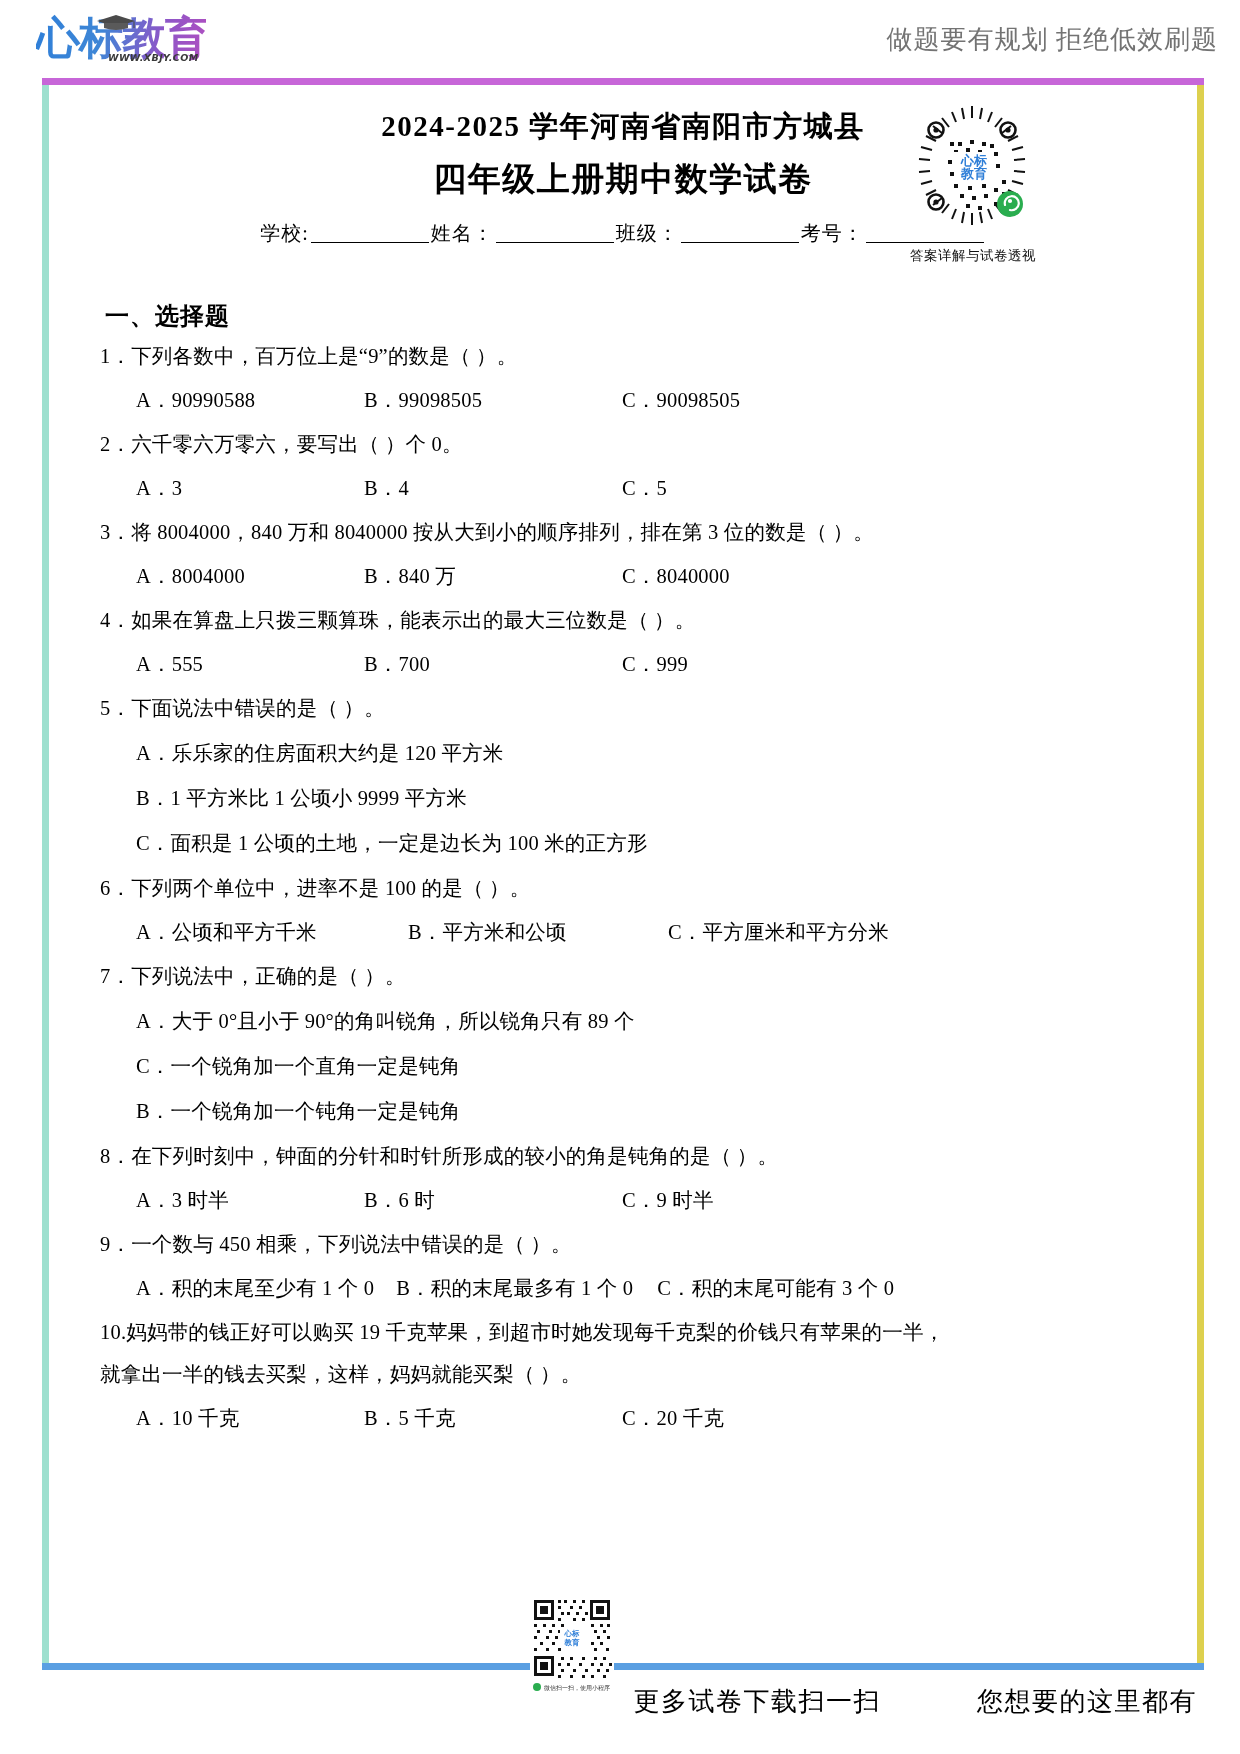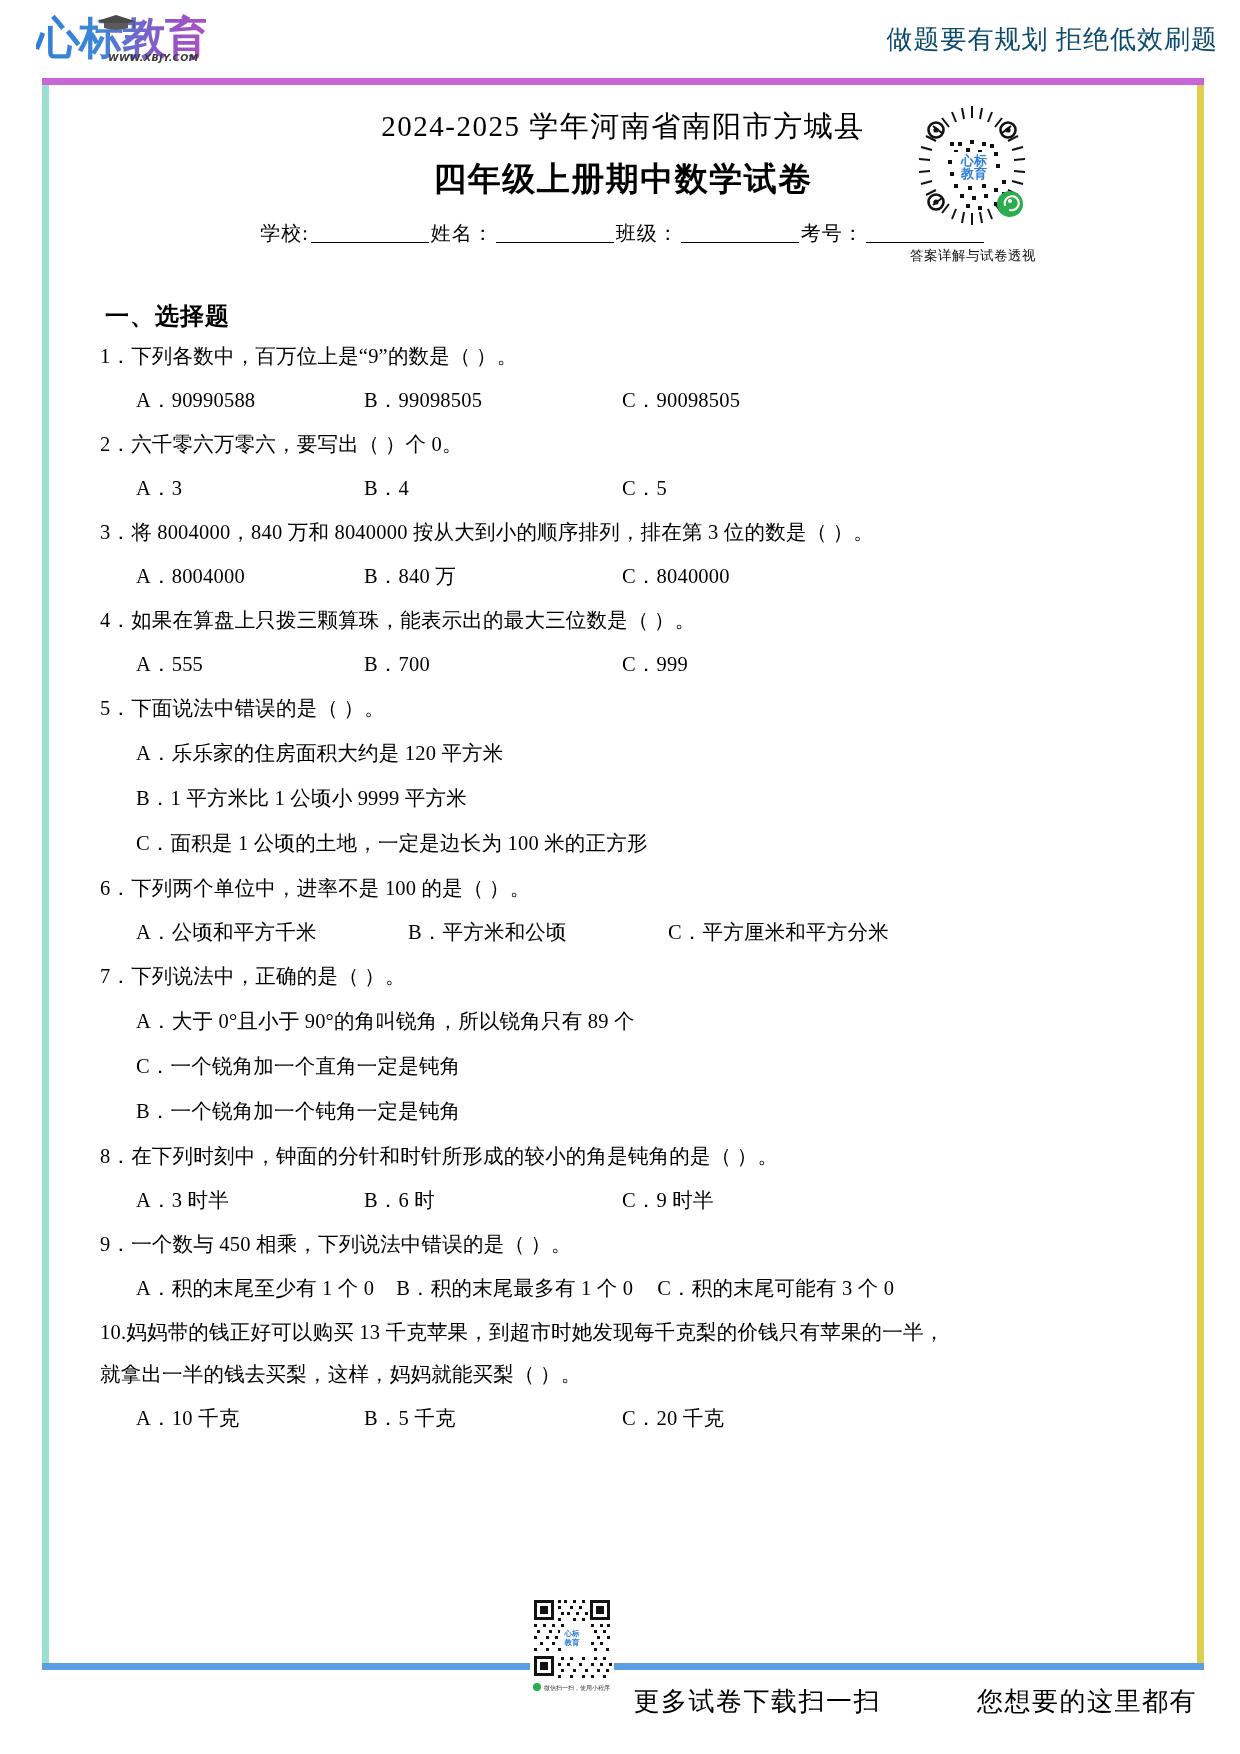--- a/index.html
+++ b/index.html
@@ -55,21 +55,21 @@
     position: absolute;
     left: 60px; top: 2px;
     width: 40px; height: 17px;
   }
   .tagline {
     position: absolute;
     right: 22px; top: 22px;
     font-size: 26px;
     letter-spacing: 1px;
     white-space: nowrap;
-    color: #0c4a6e;
+    color: #737373;
     text-align: right;
   }
 
   
   .border-top {
     position: absolute;
     left: 42px; top: 78px;
     width: 1162px; height: 7px;
     background: #c766d8;
   }
@@ -94,21 +94,21 @@
 
   
   .title-block {
     position: absolute;
     left: 49px; top: 100px;
     width: 1148px;
     text-align: center;
   }
   .paper-title-1 {
     font-size: 29px;
-    font-weight: normal;
+    font-weight: bold;
     letter-spacing: 1.5px;
     line-height: 52px;
     white-space: nowrap;
   }
   .paper-title-2 {
     font-size: 33px;
     font-weight: bold;
     letter-spacing: 1.5px;
     line-height: 54px;
     white-space: nowrap;
@@ -421,21 +421,21 @@
   <div class="q">
     <div class="q-stem"><span>9．</span><span>一个数与 450 相乘，下列说法中错误的是（    ）。</span></div>
     <div class="opts-row packed">
       <div class="opt">A．积的末尾至少有 1 个 0</div>
       <div class="opt">B．积的末尾最多有 1 个 0</div>
       <div class="opt">C．积的末尾可能有 3 个 0</div>
     </div>
   </div>
 
   <div class="q">
-    <div class="q-stem"><span>10.</span><span>妈妈带的钱正好可以购买 13 千克苹果，到超市时她发现每千克梨的价钱只有苹果的一半，</span></div>
+    <div class="q-stem"><span>10.</span><span>妈妈带的钱正好可以购买 19 千克苹果，到超市时她发现每千克梨的价钱只有苹果的一半，</span></div>
     <div class="q-line2">就拿出一半的钱去买梨，这样，妈妈就能买梨（    ）。</div>
     <div class="opts-row cols3">
       <div class="opt">A．10 千克</div>
       <div class="opt">B．5 千克</div>
       <div class="opt">C．20 千克</div>
     </div>
   </div>
 
 </div>
 

